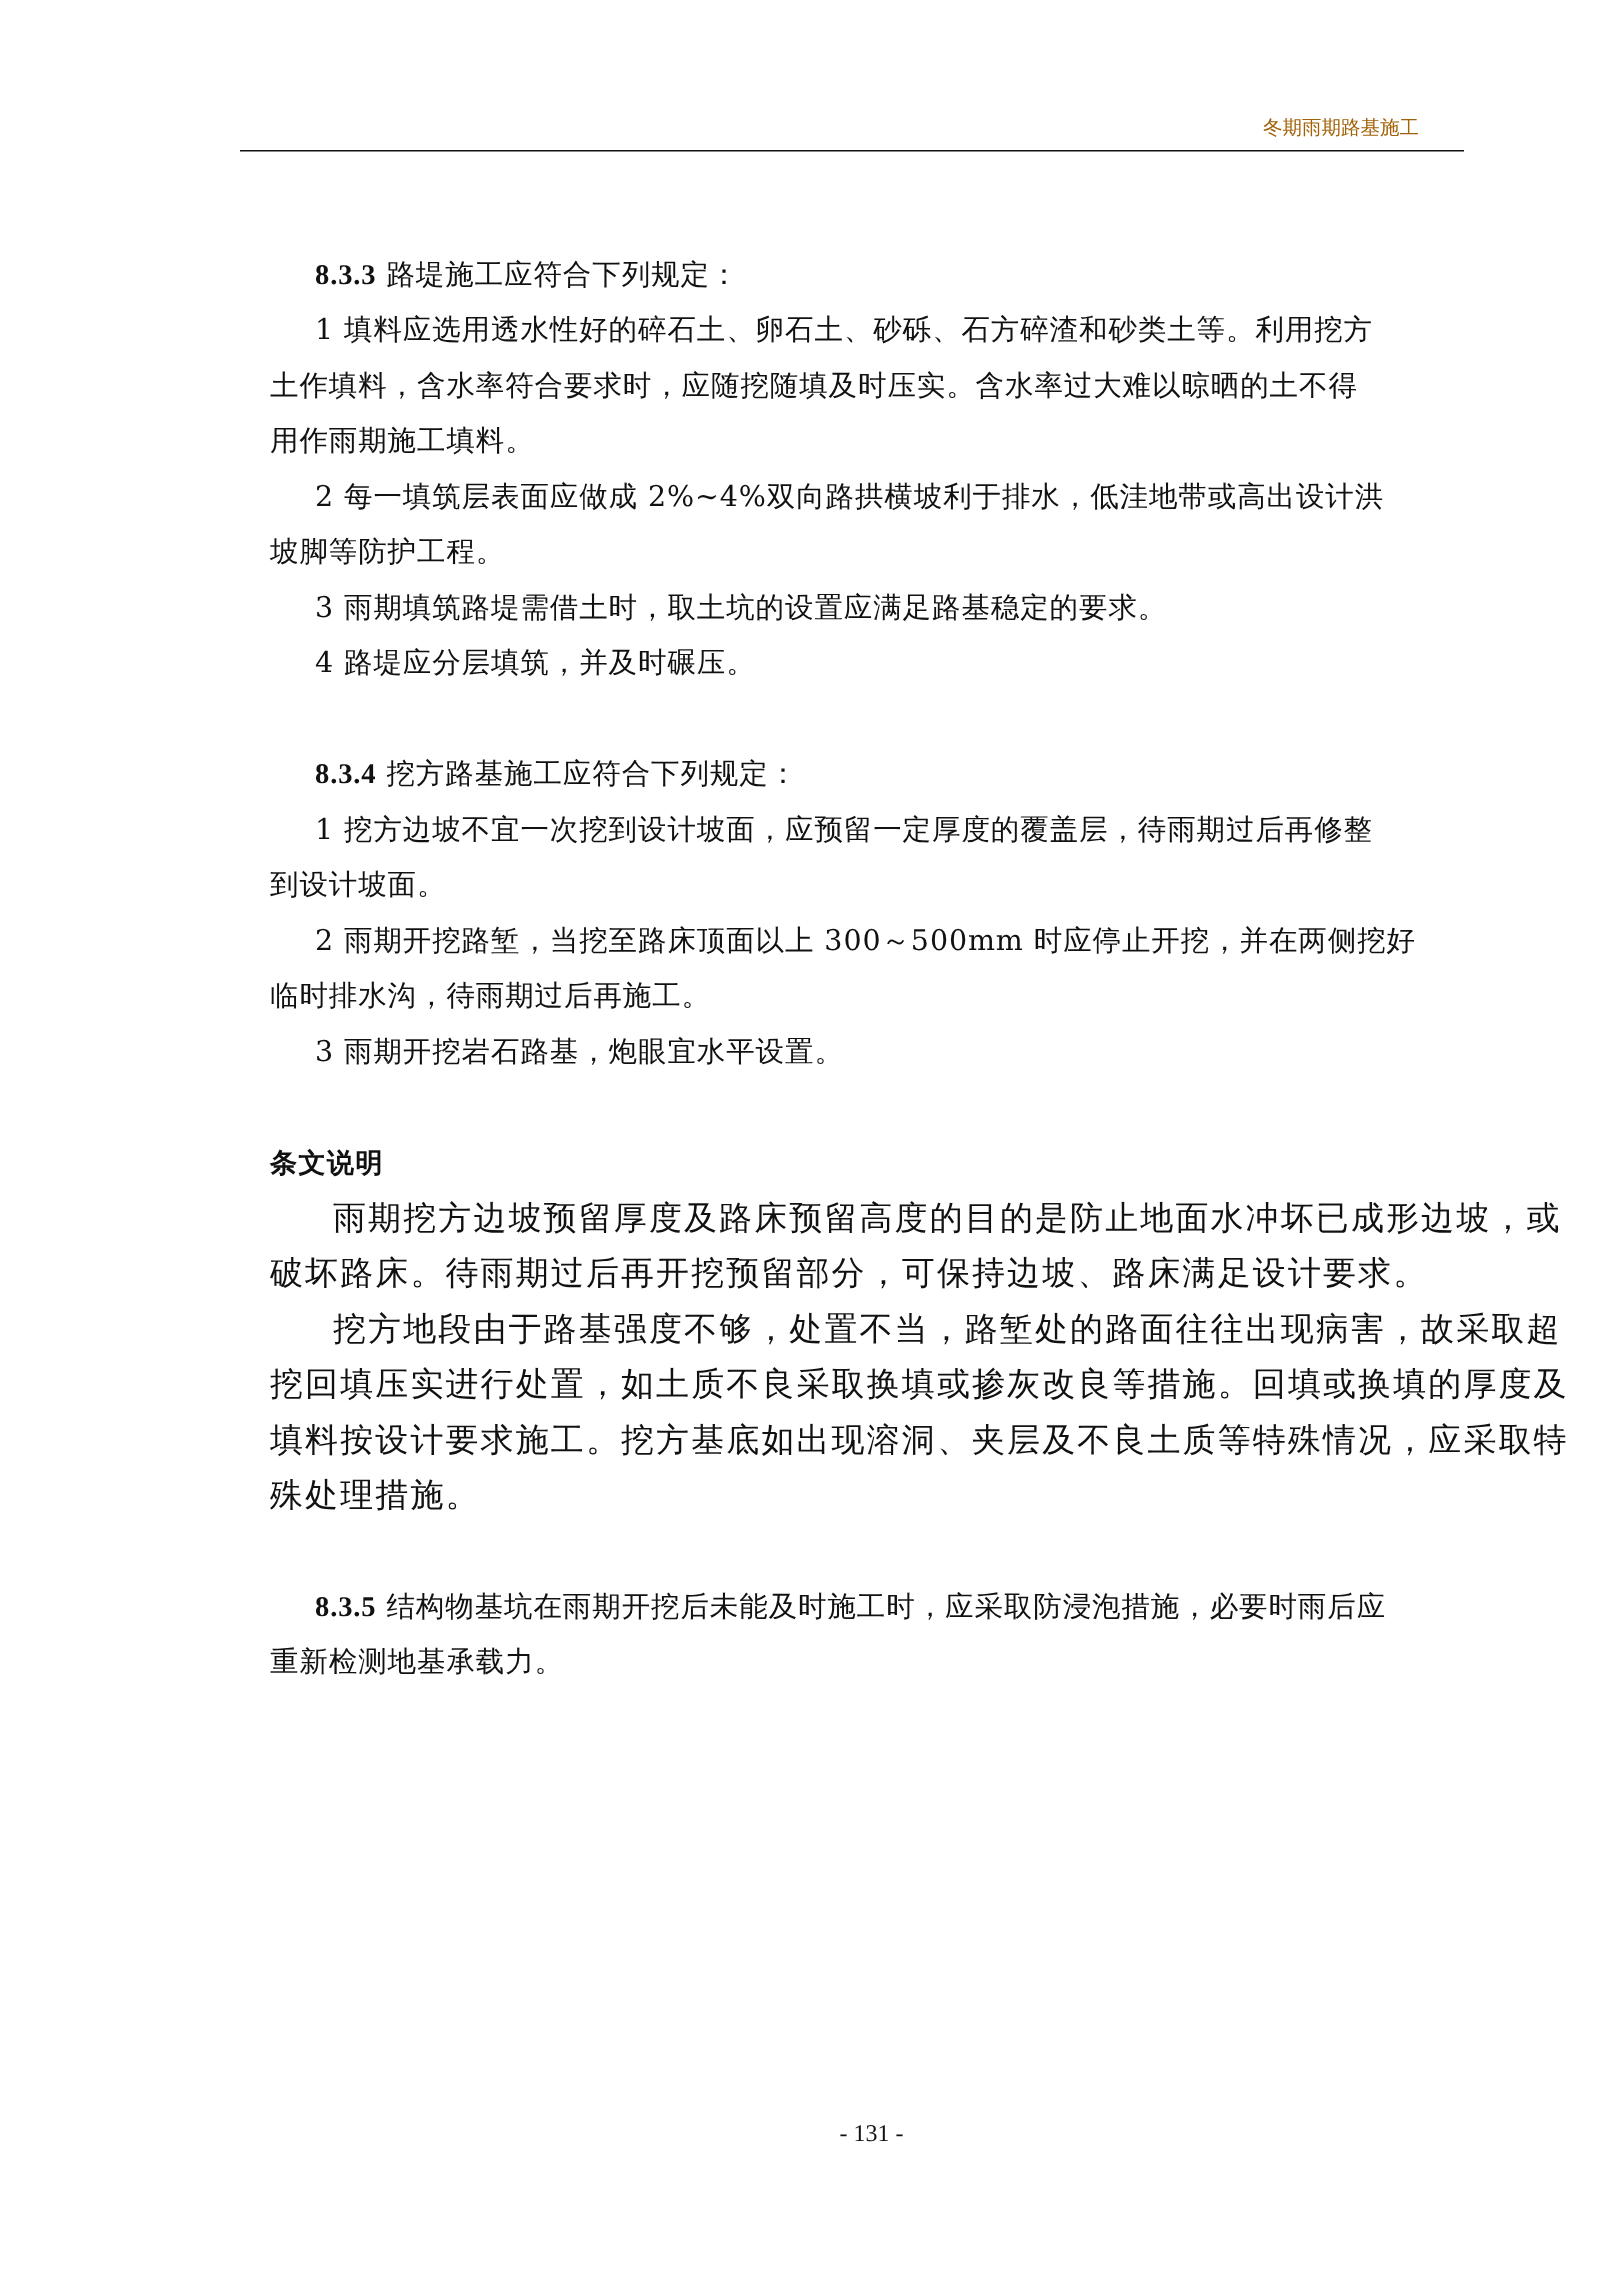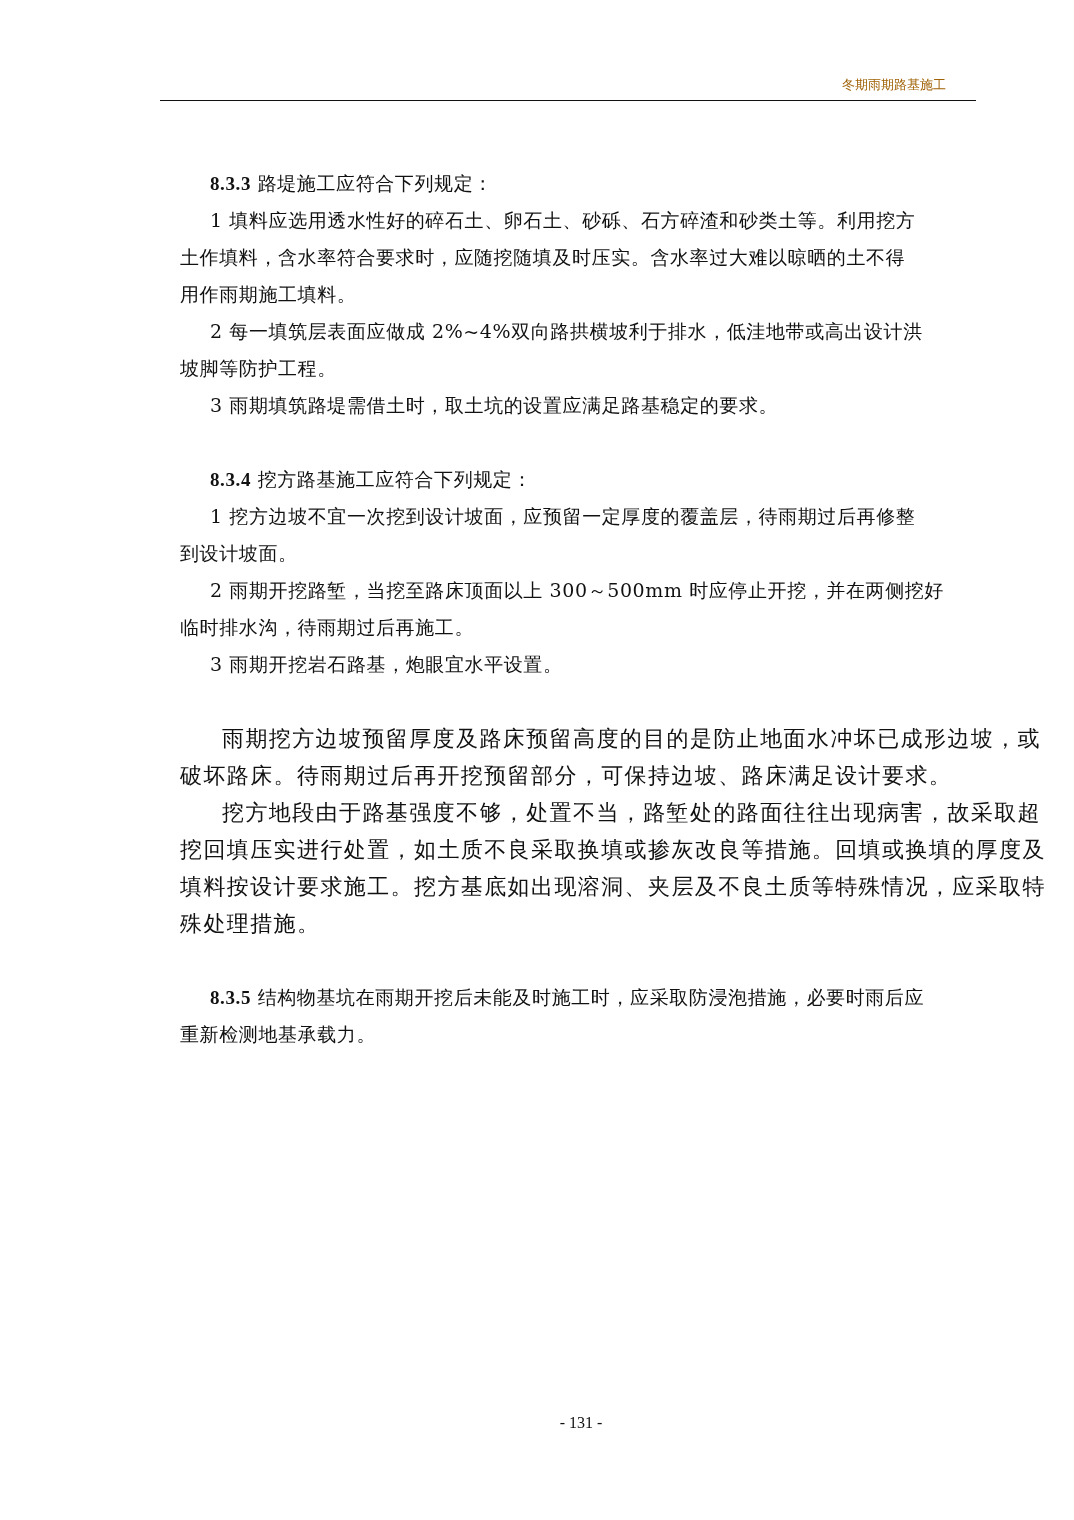--- a/index.html
+++ b/index.html
@@ -30,32 +30,34 @@
 
 <div class="content">
 
   <div class="line indent"><span class="clause-num">8.3.3</span><span> 路堤施工应符合下列规定：</span></div>
   <div class="line indent">1  填料应选用透水性好的碎石土、卵石土、砂砾、石方碎渣和砂类土等。利用挖方</div>
   <div class="line">土作填料，含水率符合要求时，应随挖随填及时压实。含水率过大难以晾晒的土不得</div>
   <div class="line">用作雨期施工填料。</div>
   <div class="line indent">2  每一填筑层表面应做成 2%~4%双向路拱横坡利于排水，低洼地带或高出设计洪</div>
   <div class="line">坡脚等防护工程。</div>
   <div class="line indent">3  雨期填筑路堤需借土时，取土坑的设置应满足路基稳定的要求。</div>
+  <div class="line indent">4  路堤应分层填筑，并及时碾压。</div>
 
   <div class="gap"></div>
 
   <div class="line indent"><span class="clause-num">8.3.4</span><span>  挖方路基施工应符合下列规定：</span></div>
   <div class="line indent">1  挖方边坡不宜一次挖到设计坡面，应预留一定厚度的覆盖层，待雨期过后再修整</div>
   <div class="line">到设计坡面。</div>
   <div class="line indent">2  雨期开挖路堑，当挖至路床顶面以上 300～500mm 时应停止开挖，并在两侧挖好</div>
   <div class="line">临时排水沟，待雨期过后再施工。</div>
   <div class="line indent">3  雨期开挖岩石路基，炮眼宜水平设置。</div>
 
   <div class="gap"></div>
 
+  <div class="expl-title">条文说明</div>
   <div class="expl first">雨期挖方边坡预留厚度及路床预留高度的目的是防止地面水冲坏已成形边坡，或</div>
   <div class="expl">破坏路床。待雨期过后再开挖预留部分，可保持边坡、路床满足设计要求。</div>
   <div class="expl first">挖方地段由于路基强度不够，处置不当，路堑处的路面往往出现病害，故采取超</div>
   <div class="expl">挖回填压实进行处置，如土质不良采取换填或掺灰改良等措施。回填或换填的厚度及</div>
   <div class="expl">填料按设计要求施工。挖方基底如出现溶洞、夹层及不良土质等特殊情况，应采取特</div>
   <div class="expl">殊处理措施。</div>
 
   <div class="gap"></div>
 
   <div class="line indent"><span class="clause-num">8.3.5</span><span>  结构物基坑在雨期开挖后未能及时施工时，应采取防浸泡措施，必要时雨后应</span></div>

